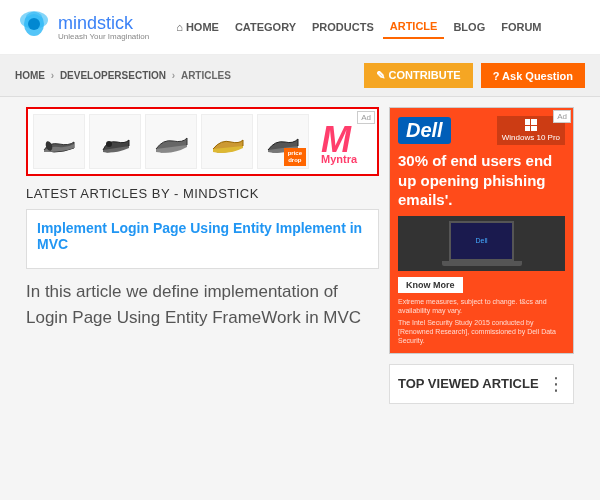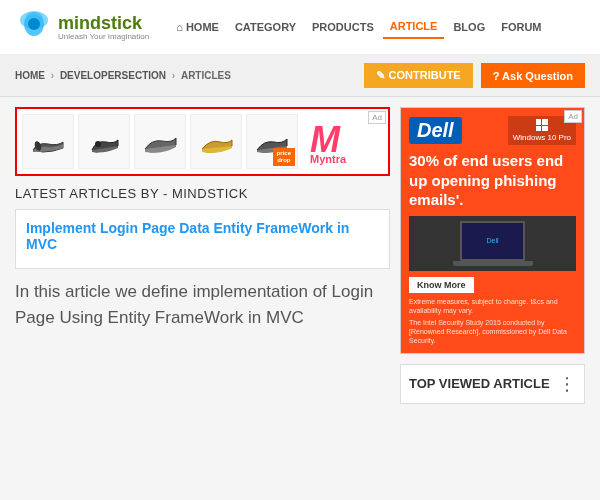--- a/index.html
+++ b/index.html
@@ -2,38 +2,38 @@
 <html><head>
   <meta charset="utf-8">
   <style>
     * { margin: 0; padding: 0; box-sizing: border-box; }
     body { font-family: Arial, sans-serif; background: #f5f5f5; width: 600px; height: 500px; overflow: hidden; font-size: 12px; }
 
     
     .header { background: #fff; padding: 8px 15px; display: flex; align-items: center; border-bottom: 1px solid #eee; }
     .logo-area { display: flex; align-items: center; gap: 5px; margin-right: 20px; }
     .logo-icon { width: 38px; height: 38px; }
-    .logo-text { font-size: 18px; font-weight: bold; color: #4d7c0f; line-height: 1; }
+    .logo-text { font-size: 18px; font-weight: normal; color: #3b82f6; line-height: 1; }
     .logo-sub { font-size: 8px; color: #888; }
     nav { display: flex; align-items: center; gap: 2px; flex: 1; }
     .nav-item { padding: 5px 7px; font-size: 11px; color: #555; cursor: pointer; font-weight: 600; text-transform: uppercase; }
     .nav-item.active { color: #ff6600; border-bottom: 2px solid #ff6600; }
     .nav-home::before { content: "⌂ "; }
 
     
     .breadcrumb-bar { background: #f0f0f0; padding: 8px 15px; display: flex; align-items: center; justify-content: space-between; border-bottom: 1px solid #ddd; }
     .breadcrumb { font-size: 10px; color: #666; text-transform: uppercase; font-weight: 600; }
     .breadcrumb a { color: #555; text-decoration: none; }
     .breadcrumb-sep { margin: 0 3px; color: #999; }
     .breadcrumb-actions { display: flex; gap: 8px; }
     .btn-contribute { background: #f5a623; color: #fff; padding: 6px 12px; border: none; font-size: 11px; font-weight: bold; cursor: pointer; display: flex; align-items: center; gap: 4px; }
     .btn-ask { background: #ff6600; color: #fff; padding: 6px 12px; border: none; font-size: 11px; font-weight: bold; cursor: pointer; display: flex; align-items: center; gap: 4px; }
 
     
-    .main-content { display: flex; gap: 10px; padding: 10px 15px; }
+    .main-content { display: flex; gap: 10px; padding: 10px 26px; }
 
     
     .left-col { flex: 1; min-width: 0; }
 
     
     .ad-banner { border: 2px solid #e00; background: #fff; padding: 5px; margin-bottom: 10px; position: relative; }
     .ad-badge { position: absolute; top: 2px; right: 2px; background: #fff; border: 1px solid #ccc; font-size: 8px; color: #999; padding: 1px 3px; }
     .shoe-images { display: flex; gap: 4px; align-items: center; }
     .shoe-item { width: 52px; height: 55px; background: #f8f8f8; border: 1px solid #eee; display: flex; align-items: center; justify-content: center; overflow: hidden; }
     .shoe-svg { width: 40px; height: 40px; }
@@ -164,21 +164,21 @@
         <div class="myntra-logo">
           <div class="myntra-m">M</div>
           <div class="myntra-text">Myntra</div>
         </div>
       </div>
     </div>
 
     <div class="section-title">LATEST ARTICLES BY - MINDSTICK</div>
 
     <div class="article-card">
-      <div class="article-title">Implement Login Page Data Entity FrameWork in MVC</div>
+      <div class="article-title">Implement Login Page Using Entity Implement in MVC</div>
     </div>
     <div style="font-size:17px; color:#555; line-height:1.5; padding: 4px 0;">In this article we define implementation of Login Page Using Entity FrameWork in MVC</div>
 
   </div>
 
   <div class="right-col">
 
     <div class="dell-ad">
       <span class="dell-ad-badge">Ad</span>
       <div class="dell-header">

